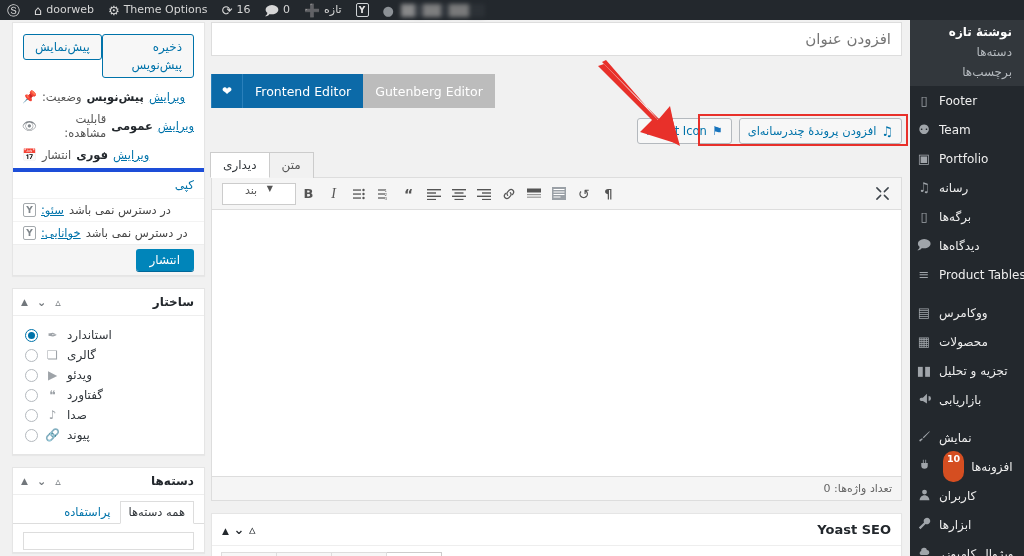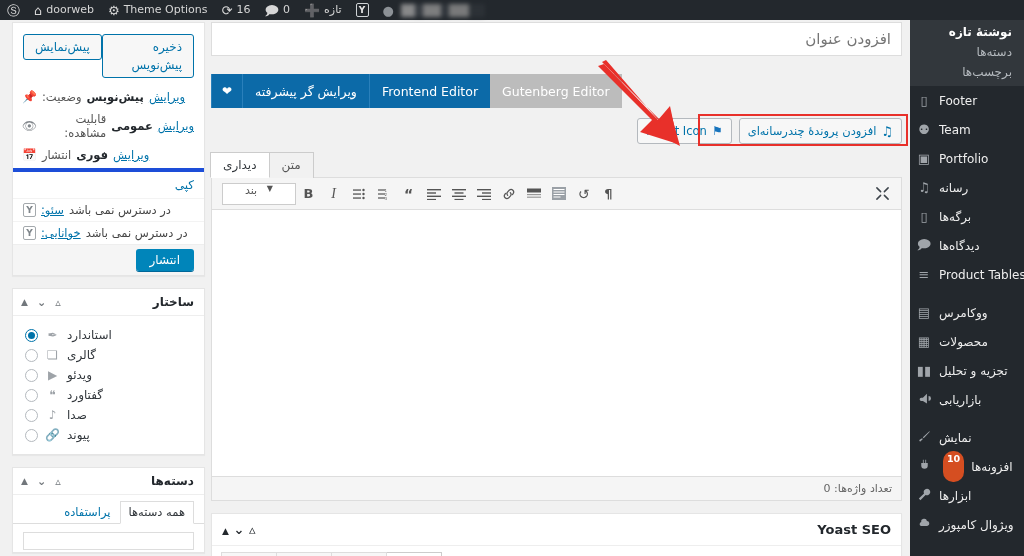--- a/index.html
+++ b/index.html
@@ -310,20 +310,29 @@
     <div class="menu-item">
       <span>افزونه‌ها</span>
       <span class="badge">10</span>
       <span class="ico">
         <svg width="13" height="13" viewBox="0 0 16 16">
             <path fill="#a0a5aa" d="M6 1v4H4v3a4 4 0 0 0 8 0V5h-2V1H9v4H7V1z"></path>
           </svg>
       </span>
     </div>
     <div class="menu-item">
+      <span>کاربران</span>
+      <span class="ico">
+        <svg width="13" height="13" viewBox="0 0 16 16">
+            <circle cx="8" cy="5" r="3" fill="#a0a5aa"></circle>
+            <path fill="#a0a5aa" d="M2 15c0-3.3 2.7-6 6-6s6 2.7 6 6z"></path>
+          </svg>
+      </span>
+    </div>
+    <div class="menu-item">
       <span>ابزارها</span>
       <span class="ico">
         <svg width="13" height="13" viewBox="0 0 16 16">
             <path fill="#a0a5aa" d="M11 1a4 4 0 0 0-3.6 5.7L1 13l2 2 6.3-6.4A4 4 0 1 0 11 1z"></path>
           </svg>
       </span>
     </div>
     <div class="menu-item">
       <span>ویژوال کامپوزر</span>
       <span class="ico">
@@ -442,21 +451,20 @@
   <div class="col-main">
 
     <div class="title-wrap">
       <input class="title-input" type="text" value="" placeholder="افزودن عنوان" style="">
     </div>
 
     <div class="tools-row">
       <div class="tbtn heart">
         <span>❤</span>
       </div>
-      <div class="tbtn">ویرایش گر پیشرفته</div>
       <div class="tbtn">Frontend Editor</div>
       <div class="tbtn gray">Gutenberg Editor</div>
     </div>
 
     <div class="media-row">
       <div class="redbox"></div>
       <div class="mbtn">
         <span class="mi">♫</span>
         <span>افزودن پروندهٔ چندرسانه‌ای</span>
       </div>

